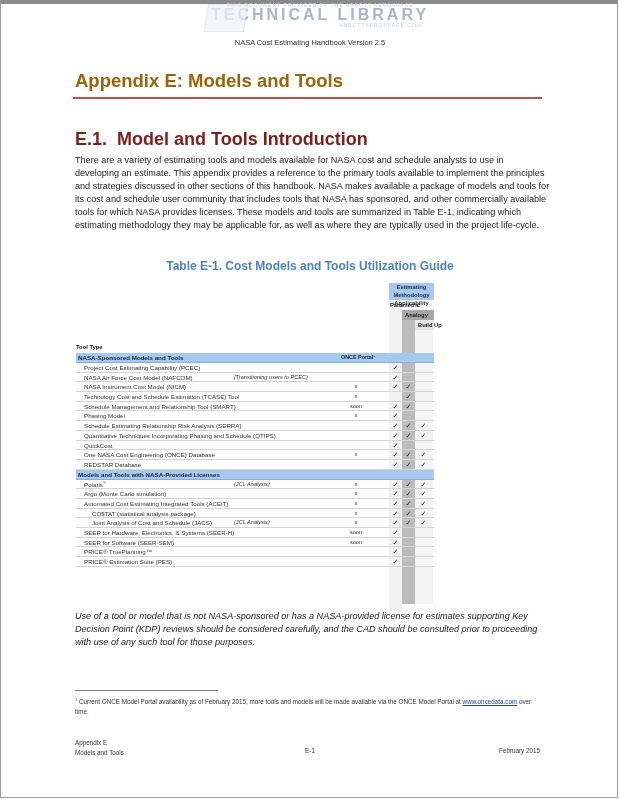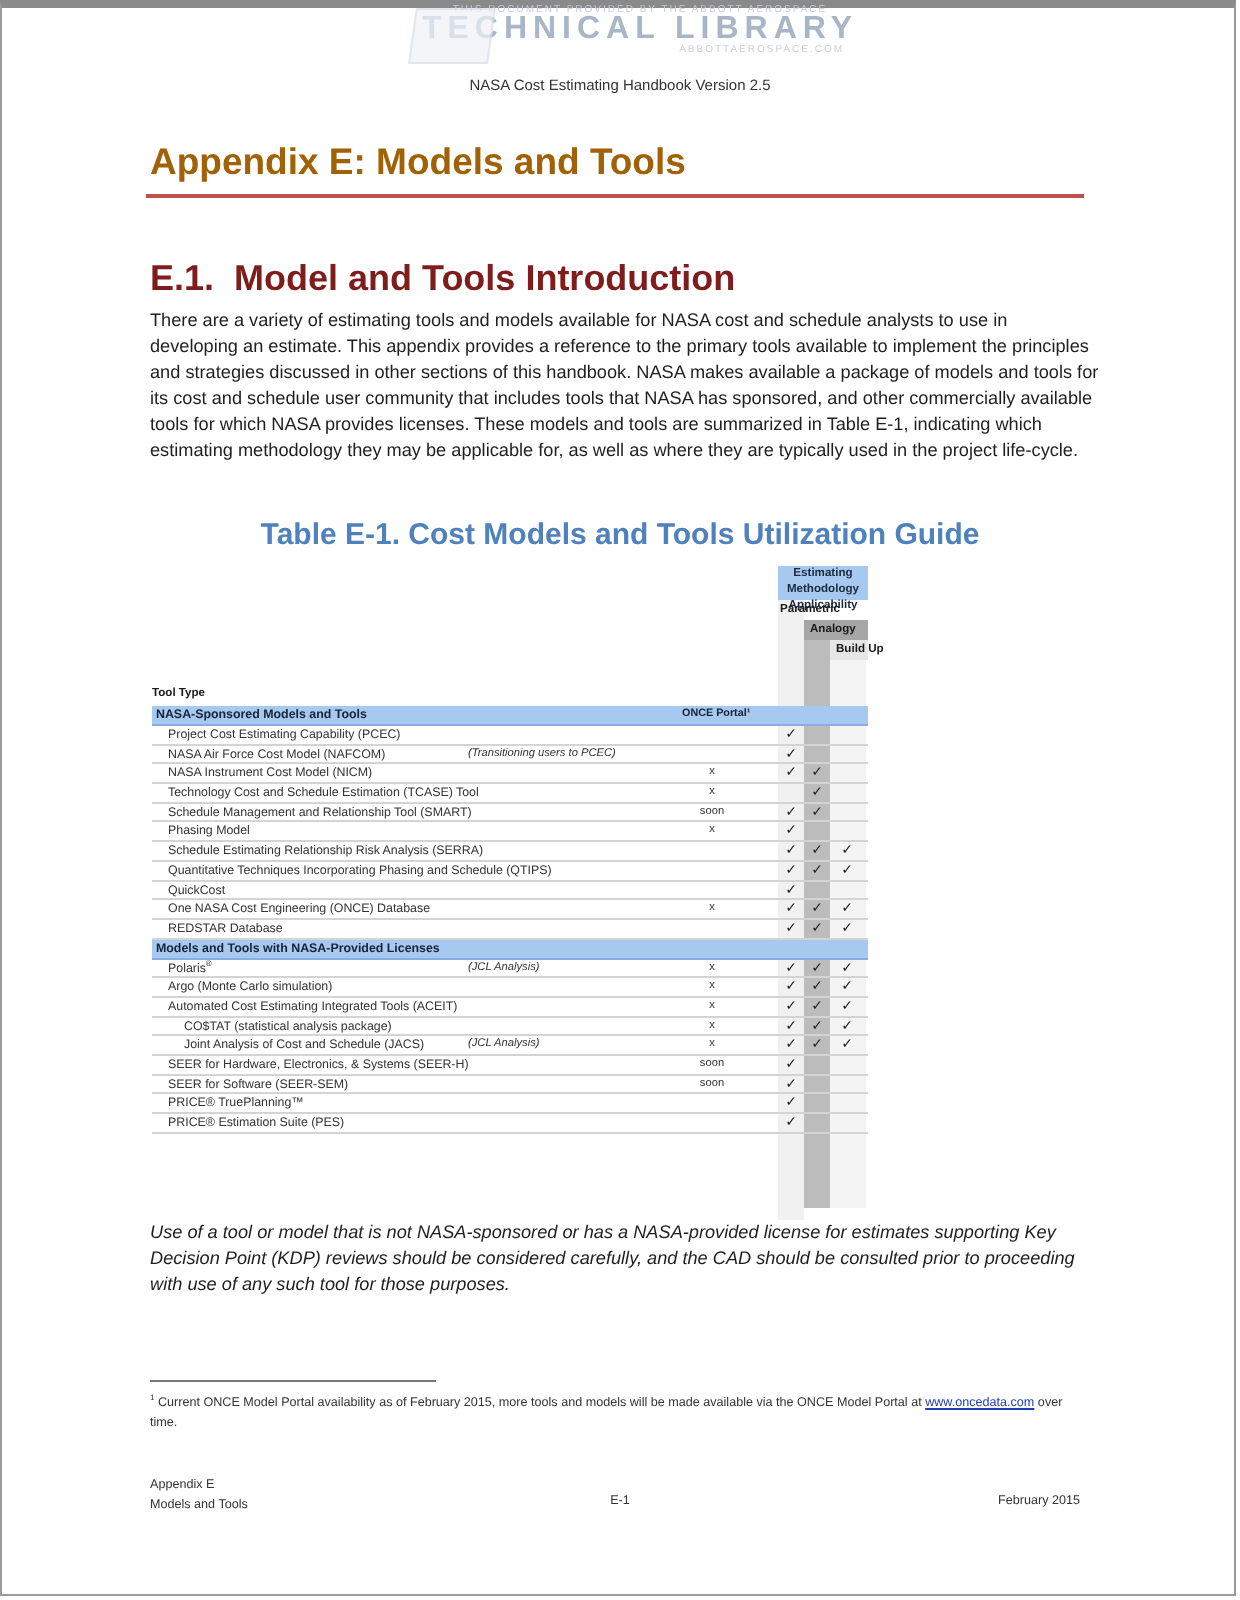--- a/index.html
+++ b/index.html
@@ -37,21 +37,21 @@
       position: absolute; left: 75px; top: 129px; font-size: 18px; font-weight: bold; color: #7f1d1d; margin: 0;
     }
     .section-title .num { margin-right: 10px; }
     .body-para {
       position: absolute; left: 75px; width: 475px; font-size: 9.1px; line-height: 13px; color: #1e1e1e; margin: 0;
     }
     .para1 { top: 154px; }
     .para2 { top: 610px; font-style: italic; }
     .table-caption {
       position: absolute; top: 259px; left: 0; width: 620px; text-align: center;
-      font-size: 15px; font-weight: bold; color: #4f81bd;
+      font-size: 12px; font-weight: bold; color: #4f81bd;
     }
 
     
     .tbl { position: absolute; left: 76px; top: 283px; width: 358px; font-size: 6.2px; }
     .col-bg { position: absolute; top: 0; }
     .col-param { left: 313px; width: 13px; background: #f1f1f1; height: 310px; top: 17px; }
     .col-analogy { left: 326px; width: 13px; background: #bcbcbc; height: 294px; top: 27px; }
     .col-build { left: 339px; width: 18px; background: #f4f4f4; height: 284px; top: 37px; }
     .hdr-est {
       position: absolute; left: 313px; top: 0; width: 45px; height: 17px; background: #a7c8ef;

